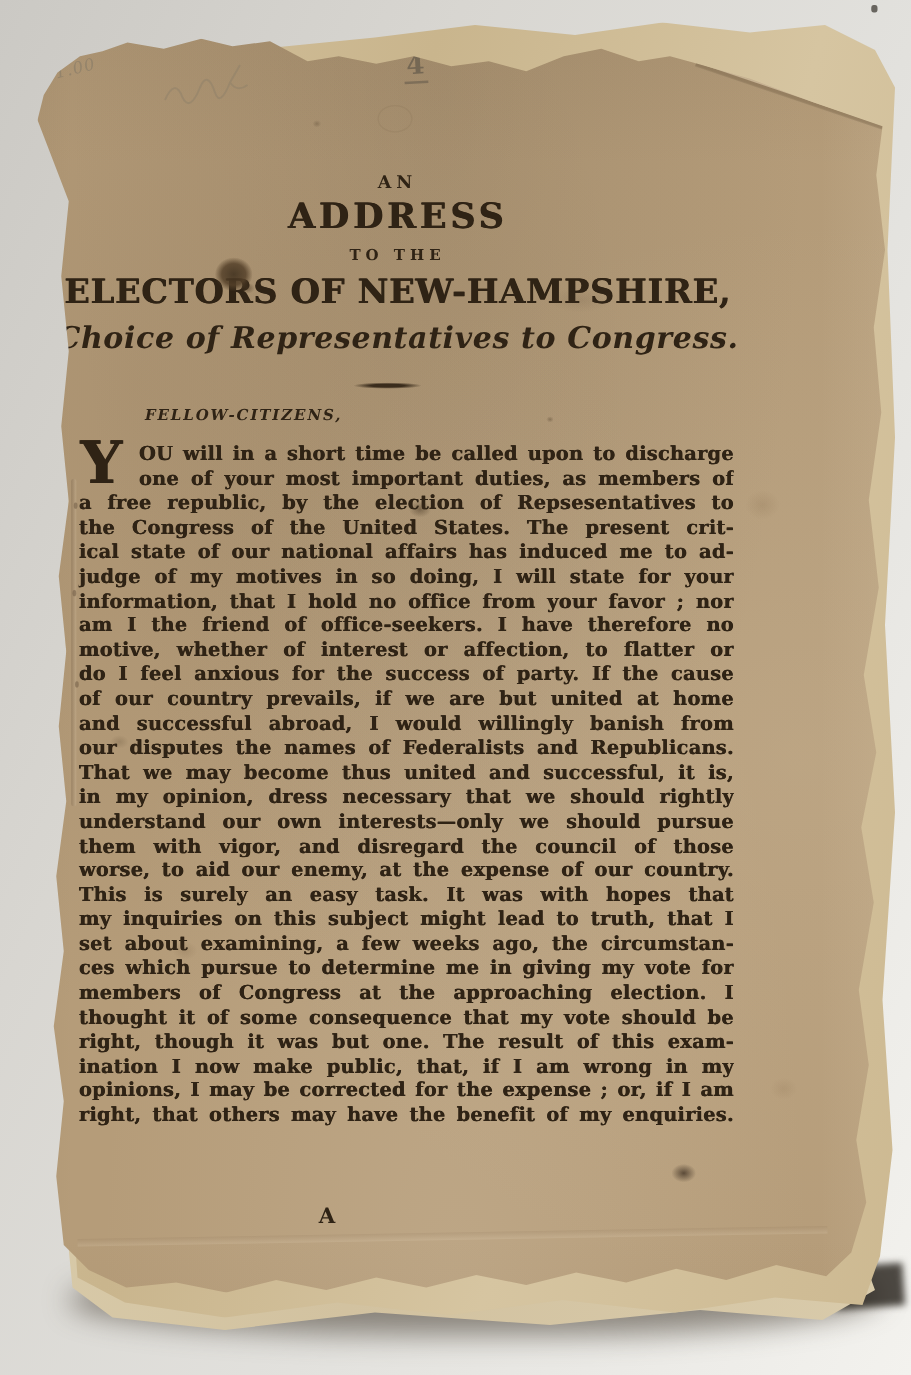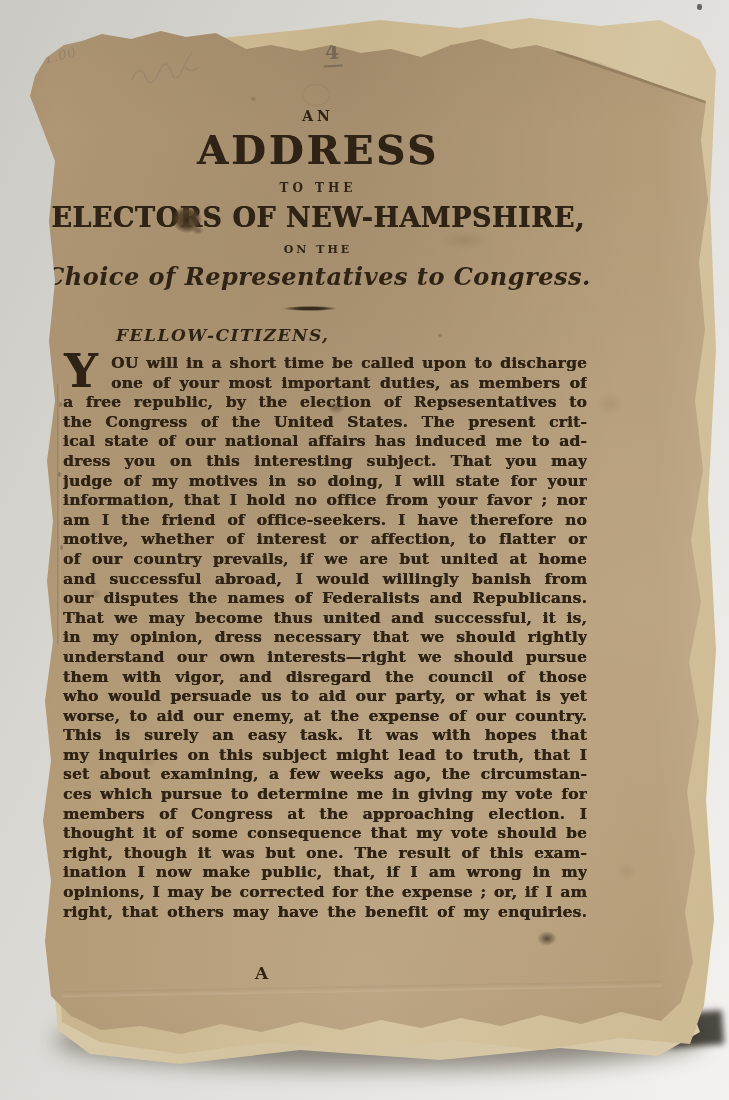--- a/index.html
+++ b/index.html
@@ -84,29 +84,29 @@
   #emboss-ring{left:302px;top:84px;width:26px;height:20px;opacity:.25;border:1px solid rgba(120,100,72,.6);border-radius:50%;background:transparent;}
   
   .pencil{position:absolute;color:var(--c-pencil,#8d7f69);font-style:italic;}
   #hw-price{left:44px;top:48px;font-size:13px;transform:rotate(-14deg);opacity:.75;letter-spacing:1px;}
   #hw-monogram{left:126px;top:44px;opacity:.6;}
   #hw-four{left:323px;top:39px;font-size:21px;color:#6e6250;opacity:.85;transform:rotate(-3deg);
     border-bottom:2px solid rgba(110,98,80,.8);padding:0 2px 1px 2px;font-style:normal;font-weight:700;}
   
   .printed{color:var(--c-ink,#2f2315);}
   #heading{position:absolute;left:18px;top:108px;width:600px;text-align:center;}
-  #h-an{font-size:14px;font-weight:700;letter-spacing:4px;}
-  #h-address{font-size:40px;font-weight:700;letter-spacing:3px;margin-top:2px;text-shadow:.6px 0 0 currentColor;}
+  #h-an{font-size:14px;font-weight:700;letter-spacing:4px;margin-top:30px;}
+  #h-address{font-size:28px;font-weight:700;letter-spacing:3px;margin-top:2px;text-shadow:.6px 0 0 currentColor;}
   #h-tothe{font-size:12px;font-weight:700;letter-spacing:4px;margin-top:8px;}
   #h-electors{font-size:27px;font-weight:700;letter-spacing:.5px;margin-top:7px;text-shadow:.5px 0 0 currentColor;text-align:center;}
   #h-onthe{font-size:11px;font-weight:700;letter-spacing:3px;margin-top:10px;}
   #h-choice{font-size:24px;font-weight:700;font-style:italic;margin-top:6px;letter-spacing:.5px;}
   #ornament{position:absolute;left:283px;top:306px;width:54px;height:5px;
     background:radial-gradient(ellipse,#3a2c1c 0%,#3a2c1c 35%,transparent 72%);}
-  #salutation{position:absolute;left:116px;top:325px;font-size:17px;font-weight:700;font-style:italic;letter-spacing:1.5px;}
+  #salutation{position:absolute;left:116px;top:325px;font-size:12px;font-weight:700;font-style:italic;letter-spacing:1.5px;}
   #dropcap{position:absolute;left:64px;top:351px;font-size:47px;font-weight:700;line-height:40px;text-shadow:.5px 0 0 currentColor;}
   #body{position:absolute;left:63px;top:353px;width:524px;}
   .bline{
     height:19.6px;line-height:19.6px;font-size:15.5px;font-weight:700;
     text-align:justify;text-align-last:justify;overflow:hidden;white-space:nowrap;
     letter-spacing:.2px;text-shadow:.35px 0 0 currentColor;color:var(--c-ink,#2f2315);
   }
   .bline.indent{padding-left:48px;}
   #signature{position:absolute;left:255px;top:963px;font-size:17px;font-weight:700;letter-spacing:1px;}
 </style>
@@ -137,47 +137,45 @@
       <path d="M6 36 Q14 18 20 34 Q26 46 34 26 Q40 12 46 30 Q50 42 58 22 L66 8 M58 22 Q64 30 72 24" fill="none" stroke="currentColor" stroke-width="1.6" opacity=".8"></path>
     </svg>
     <div class="pencil" id="hw-four">4</div>
     <div class="blot" id="emboss-ring"></div>
 
     <div id="heading" class="printed">
       <div id="h-an">AN</div>
       <div id="h-address">ADDRESS</div>
       <div id="h-tothe">TO THE</div>
       <div id="h-electors">ELECTORS OF NEW-HAMPSHIRE,</div>
-      <div id="h-onthe">ON THE</div>
       <div id="h-choice">Choice of Representatives to Congress.</div>
     </div>
     <div id="ornament"></div>
 
     <div id="salutation" class="printed">FELLOW-CITIZENS,</div>
     <div id="dropcap" class="printed">Y</div>
     <div id="body">
 
     <div class="bline indent">OU will in a short time be called upon to discharge</div>
         <div class="bline indent">one of your most important duties, as members of</div>
         <div class="bline">a free republic, by the election of Repsesentatives to</div>
         <div class="bline">the Congress of the United States.  The present crit-</div>
         <div class="bline">ical state of our national affairs has induced me to ad-</div>
-        <div class="bline">dress you on this interesting subject.  That you may</div>
         <div class="bline">judge of my motives in so doing, I will state for your</div>
         <div class="bline">information, that I hold no office from your favor ; nor</div>
         <div class="bline">am I the friend of office-seekers.  I have therefore no</div>
         <div class="bline">motive, whether of interest or affection, to flatter or</div>
+        <div class="bline">do I feel anxious for the success of party.  If the cause</div>
         <div class="bline">of our country prevails, if we are but united at home</div>
         <div class="bline">and successful abroad, I would willingly banish from</div>
         <div class="bline">our disputes the names of Federalists and Republicans.</div>
         <div class="bline">That we may become thus united and successful, it is,</div>
         <div class="bline">in my opinion, dress necessary that we should rightly</div>
-        <div class="bline">understand our own interests—right we should pursue</div>
+        <div class="bline">understand our own interests—only we should pursue</div>
         <div class="bline">them with vigor, and disregard the council of those</div>
-        <div class="bline">who would persuade us to aid our party, or what is yet</div>
         <div class="bline">worse, to aid our enemy, at the expense of our country.</div>
         <div class="bline">This is surely an easy task.  It was with hopes that</div>
         <div class="bline">my inquiries on this subject might lead to truth, that I</div>
         <div class="bline">set about examining, a few weeks ago, the circumstan-</div>
         <div class="bline">ces which pursue to determine me in giving my vote for</div>
         <div class="bline">members of Congress at the approaching election.  I</div>
         <div class="bline">thought it of some consequence that my vote should be</div>
         <div class="bline">right, though it was but one.  The result of this exam-</div>
         <div class="bline">ination I now make public, that, if I am wrong in my</div>
         <div class="bline">opinions, I may be corrected for the expense ; or, if I am</div>

